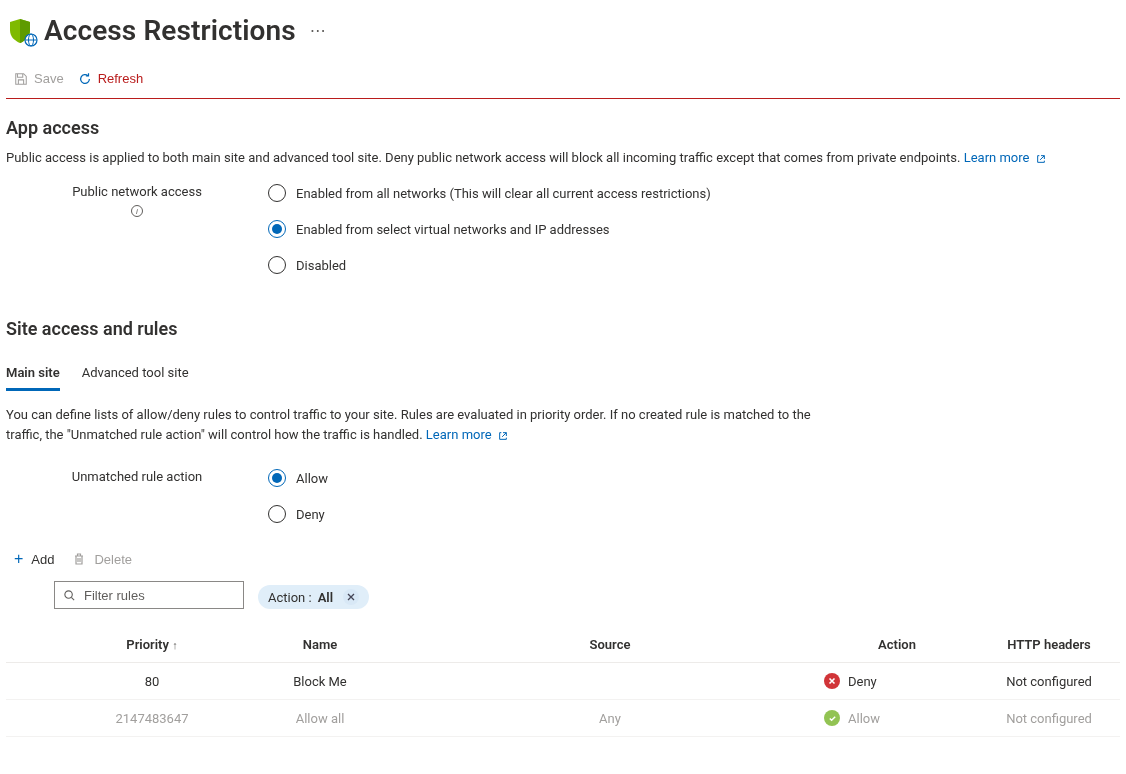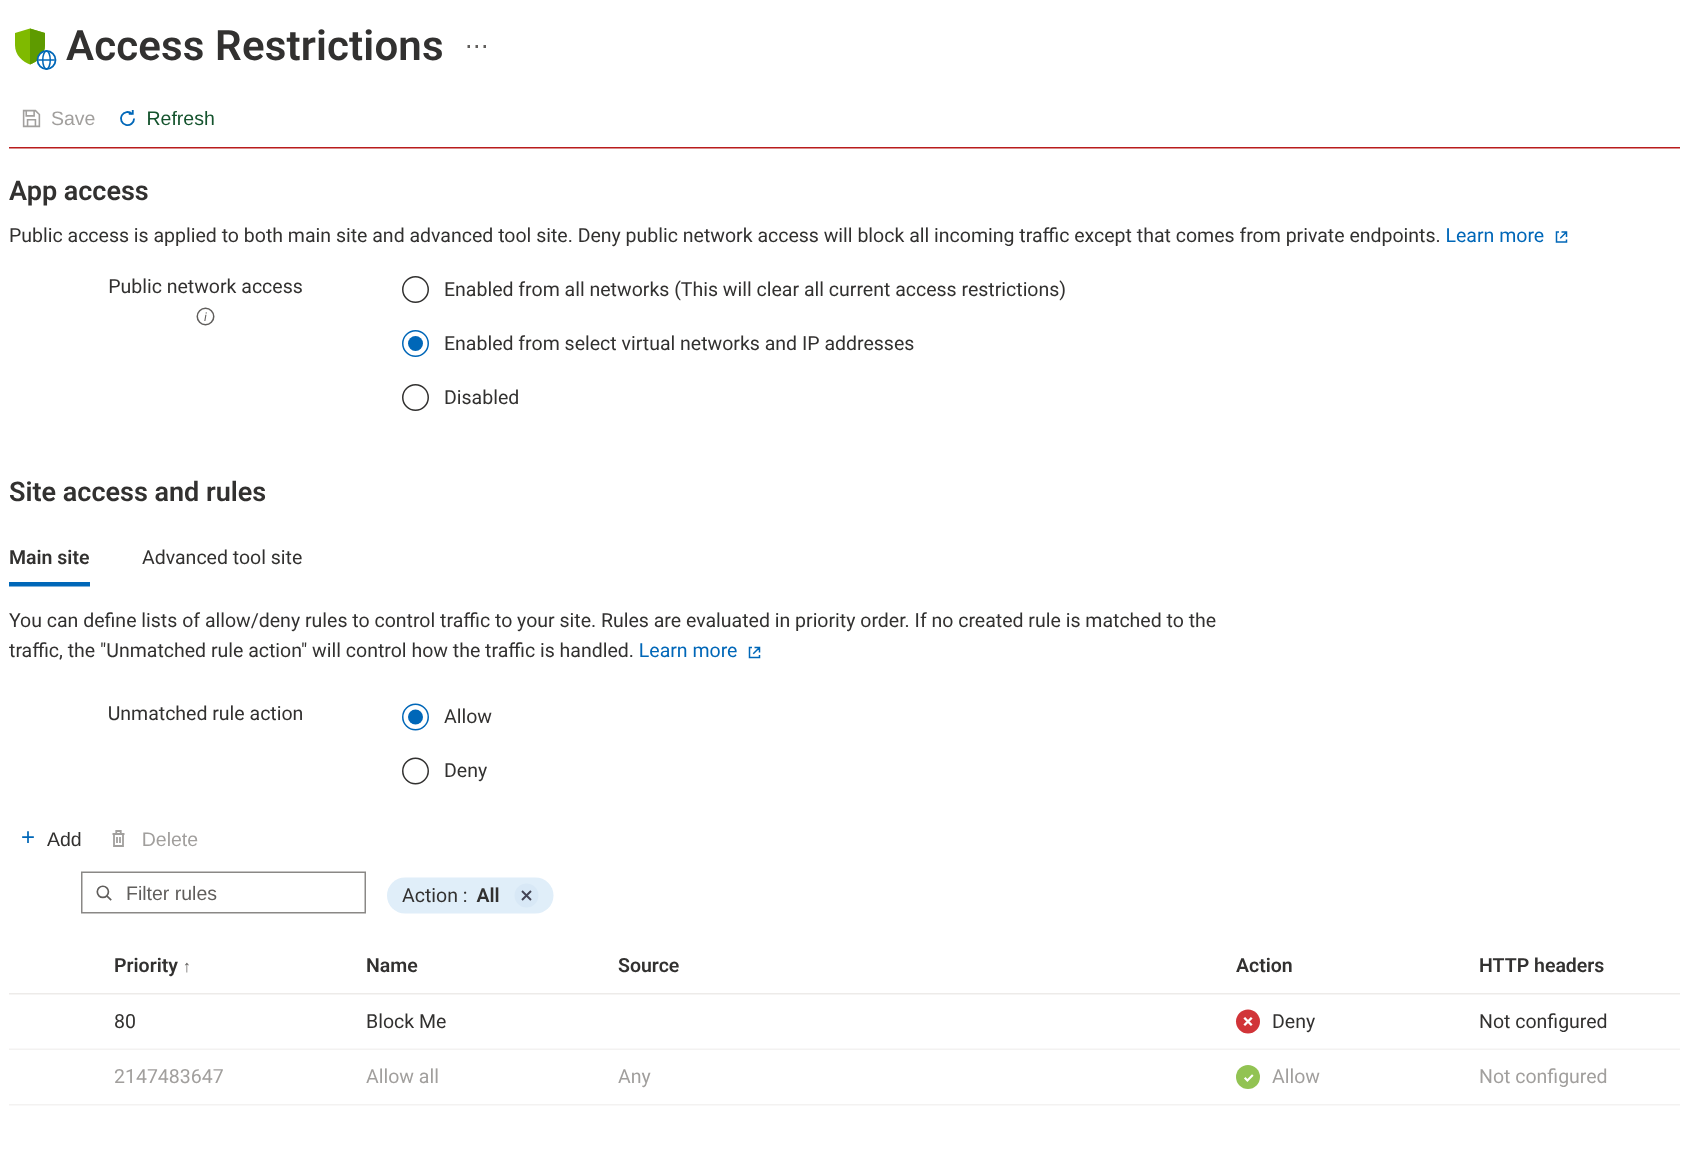--- a/index.html
+++ b/index.html
@@ -52,21 +52,21 @@
       align-items: center;
       gap: 6px;
       font-size: 13px;
       color: #605e5c;
       border: none;
       background: none;
       cursor: pointer;
     }
     .toolbar-btn .ticon { width: 14px; height: 14px; }
     .toolbar-btn.disabled { color: #a19f9d; }
-    .toolbar-btn.refresh { color: #14532d; }
+    .toolbar-btn.refresh { color: #b91c1c; }
     .toolbar-btn.refresh .ticon path, .toolbar-btn.refresh .ticon circle { stroke: #0067b8; }
 
     .section {
       padding: 14px 0 4px 0;
     }
     .section-heading {
       font-size: 18px;
       font-weight: 600;
       padding: 4px 0 10px 0;
     }
@@ -132,21 +132,21 @@
     .radio-inner {
       width: 10px; height: 10px;
       border-radius: 50%;
       background: transparent;
     }
     .radio-option.selected .radio-inner { background: #0067b8; }
     .radio-label { font-size: 13px; }
 
     .tabs {
       display: flex;
-      gap: 35px;
+      gap: 22px;
       margin-top: 10px;
       border-bottom: none;
     }
     .tab {
       padding: 6px 0 8px 0;
       font-size: 13px;
       color: #323130;
       cursor: pointer;
       border-bottom: 3px solid transparent;
     }
@@ -235,21 +235,21 @@
     }
     .pill-x svg { display: block; }
 
     table.rules {
       table-layout: fixed;
       width: 100%;
       border-collapse: collapse;
       margin-top: 6px;
     }
     table.rules th, table.rules td {
-      text-align: left;
+      text-align: center;
       padding: 10px 8px;
       font-size: 13px;
     }
     table.rules thead th {
       font-weight: 600;
       border-bottom: 1px solid #edebe9;
     }
     table.rules tbody tr { border-bottom: 1px solid #f3f2f1; }
     table.rules tbody tr.muted td { color: #a19f9d; }
     .col-pad { width: 62px; }

